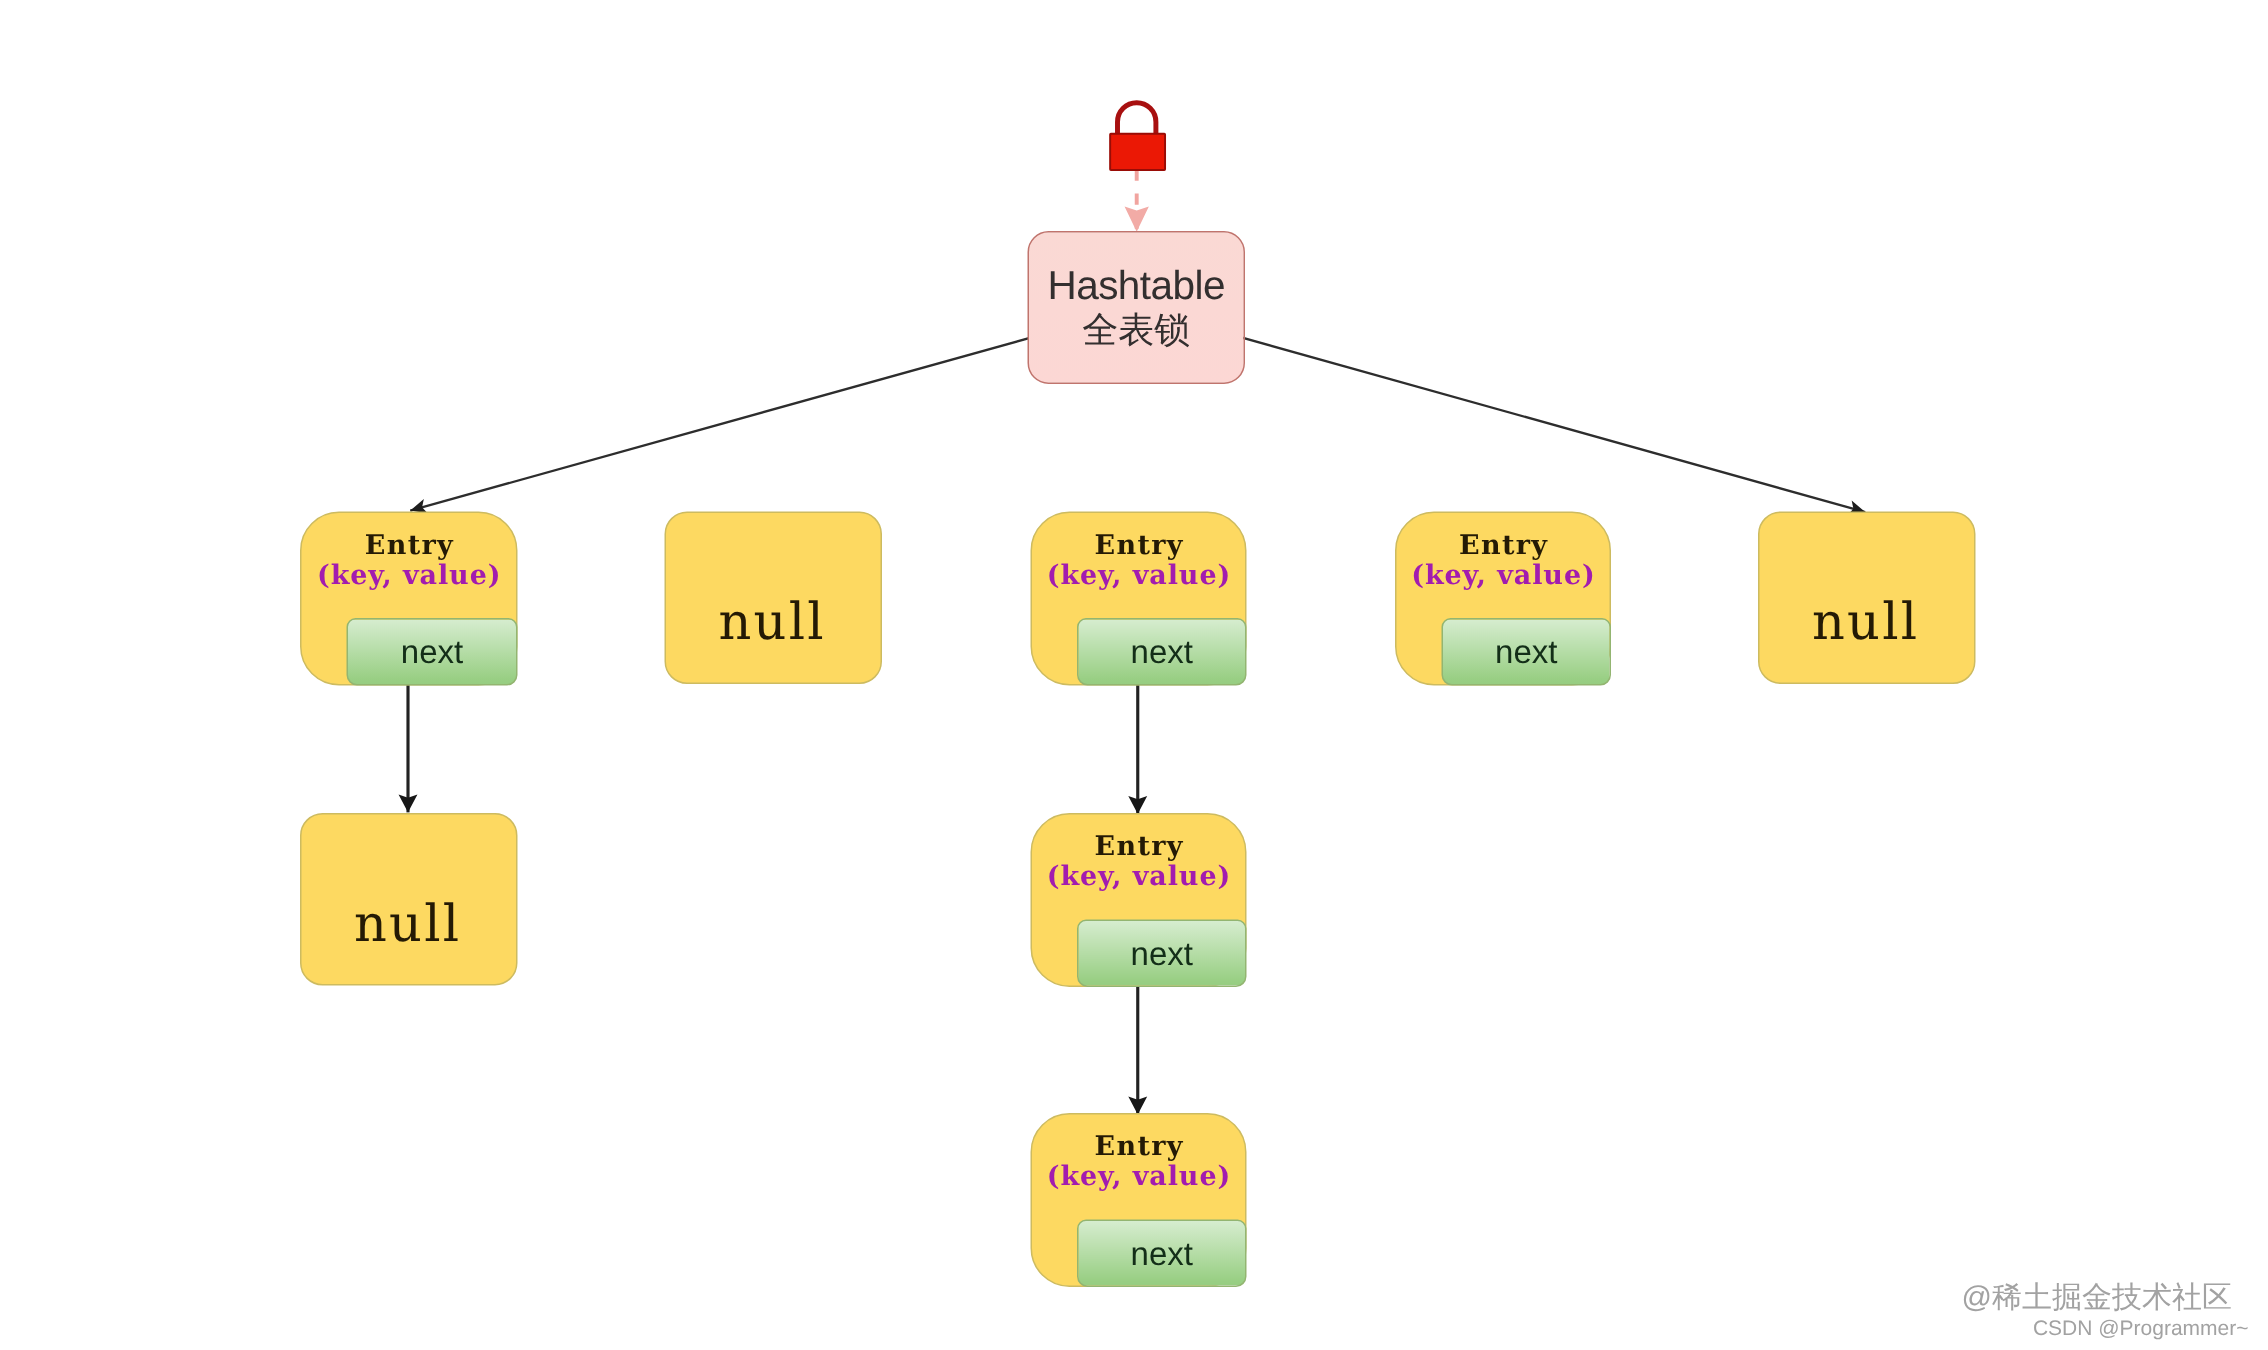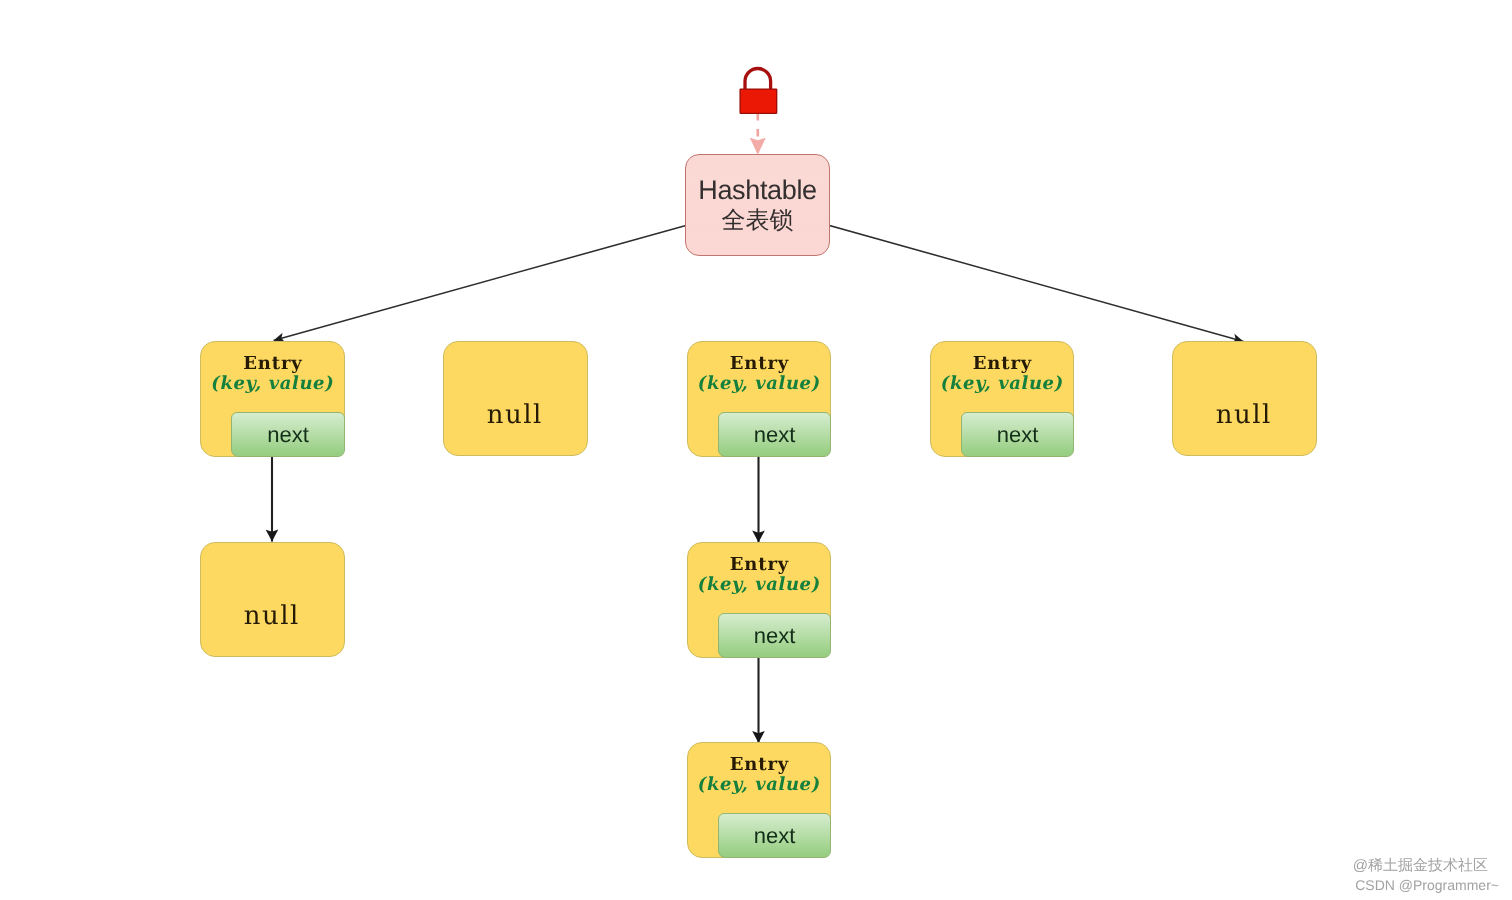--- a/index.html
+++ b/index.html
@@ -12,45 +12,45 @@
   
   #ht{left:685px;top:154px;width:145px;height:102px;
       background:linear-gradient(180deg,#fad9d4 0%,#fcd7d4 100%);
       border:1px solid #c0746d;border-radius:14px;
       display:flex;flex-direction:column;align-items:center;justify-content:center;
       padding-top:1px;text-align:right;}
   #ht .l1{font-size:27px;color:#332f2f;line-height:31px;letter-spacing:-0.35px;}
   #ht .l2{font-size:24px;color:#332f2f;line-height:30px;letter-spacing:0px;}
 
   
-  .entry{position:absolute;border-radius:15px;
+  .entry{position:absolute;border-radius:26px;
       background:#fdd961;border:1.1px solid #cdbb60;box-sizing:border-box;}
   .entry-top{position:absolute;left:0;right:0;top:0;height:71px;
       display:flex;flex-direction:column;align-items:center;justify-content:center;
       padding-bottom:7px;box-sizing:border-box;}
   .entry-next{position:absolute;left:-1.1px;right:-1.1px;top:70px;bottom:-1.1px;
       background:linear-gradient(180deg,#d6edcf 0%,#99cf84 92%,#96cd81 100%);
       display:flex;align-items:center;justify-content:center;
       border:1.1px solid #93b571;
       border-radius:6px 6px 7px 7px;box-sizing:border-box;margin-left:31px;}
   .e-title{font-family:"DejaVu Serif",serif;font-weight:bold;font-size:18px;
       color:#241a05;line-height:20px;letter-spacing:0.9px;text-indent:0.9px;white-space:pre;}
   .e-sub{font-family:"DejaVu Serif",serif;font-weight:bold;font-size:18px;
-      color:#15803d;line-height:20px;letter-spacing:0.6px;text-indent:0.6px;white-space:pre;font-style:italic;}
+      color:#a21caf;line-height:20px;letter-spacing:0.6px;text-indent:0.6px;white-space:pre;}
   .nx{font-size:22px;color:#132e18;line-height:24px;}
 
   
   .nullbox{background:#fdd961;border:1.1px solid #cdbb60;border-radius:15px;
       display:flex;align-items:center;justify-content:center;}
-  .nullbox span{font-family:"DejaVu Serif",serif;font-size:26px;color:#241a05;
+  .nullbox span{font-family:"DejaVu Serif",serif;font-size:34px;color:#241a05;
       letter-spacing:1.5px;line-height:30px;padding-left:0px;margin-right:1.5px;margin-top:32px;}
 
   
   #wm{position:absolute;left:1300px;top:855px;width:199px;text-align:right;color:#a2a2a2;}
-  #wm .w1{font-size:15px;line-height:21px;letter-spacing:0px;padding-right:11px;}
+  #wm .w1{font-size:20px;line-height:21px;letter-spacing:0px;padding-right:11px;}
   #wm .w2{font-size:14px;line-height:19px;letter-spacing:0px;}
 </style>
 </head>
 <body>
 
 <div id="stage">
 
   <svg class="edges" viewBox="0 0 1512 900">
     <defs>
       <marker id="ah" viewBox="0 0 12.4 13" refX="12.4" refY="6.5" markerWidth="12.4" markerHeight="13" markerUnits="userSpaceOnUse" orient="auto-start-reverse">

